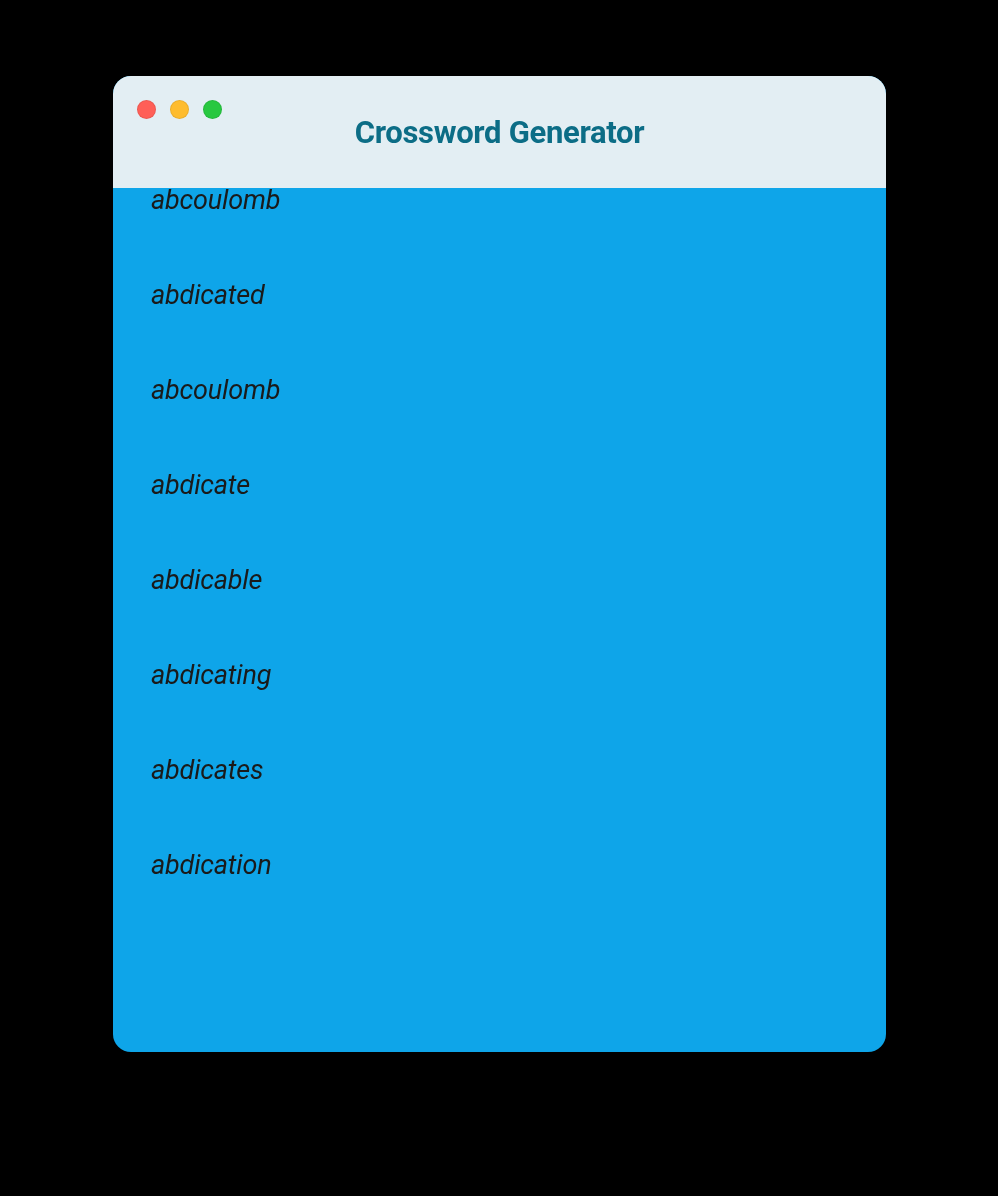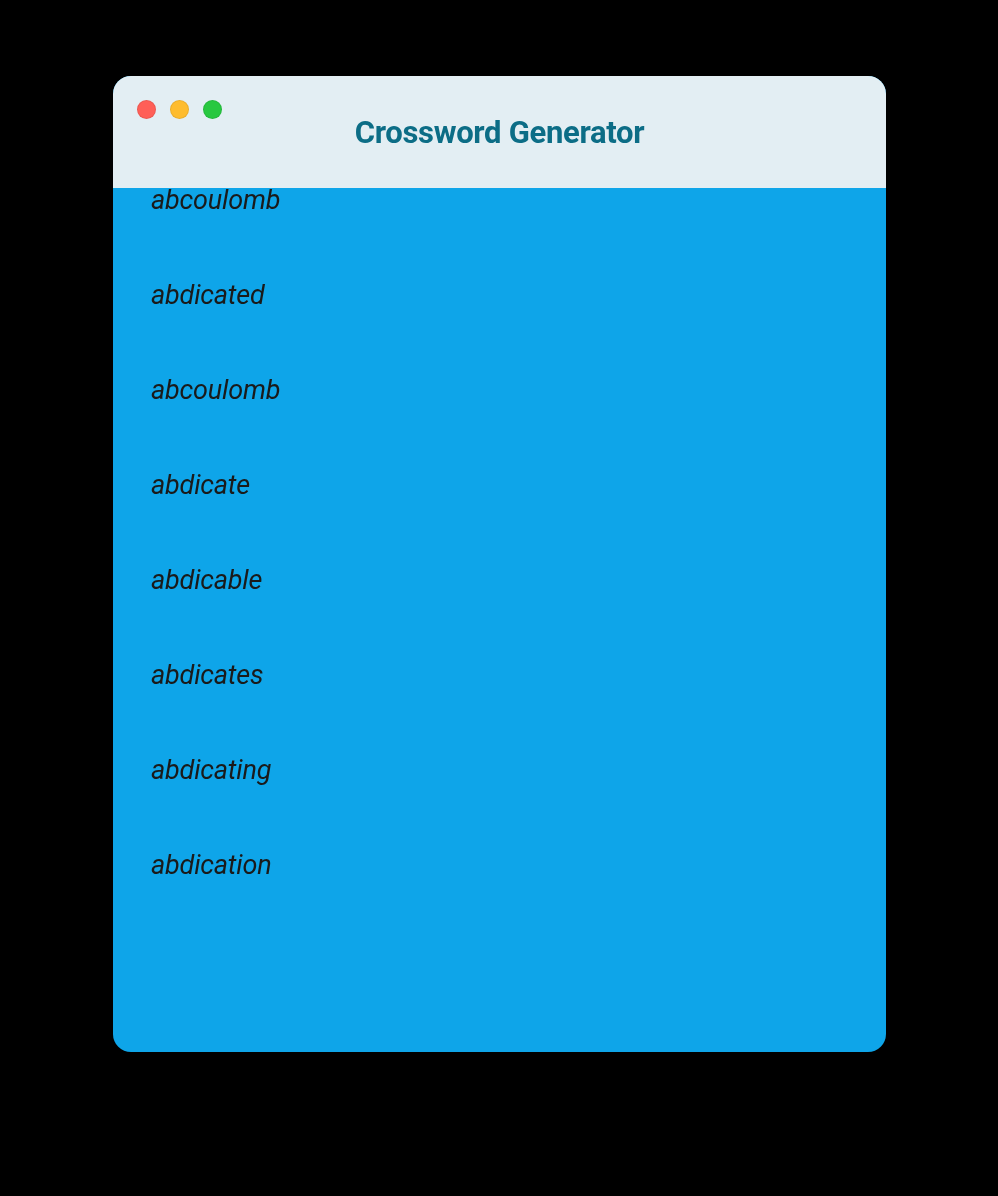--- a/index.html
+++ b/index.html
@@ -90,18 +90,18 @@
     </div>
     <div class="title">Crossword Generator</div>
   </div>
   <div class="content">
     <div class="word-list">
       <div class="word-item">abcoulomb</div>
       <div class="word-item">abdicated</div>
       <div class="word-item">abcoulomb</div>
       <div class="word-item">abdicate</div>
       <div class="word-item">abdicable</div>
+      <div class="word-item">abdicating</div>
       <div class="word-item">abdicates</div>
-      <div class="word-item">abdicating</div>
       <div class="word-item">abdication</div>
     </div>
   </div>
 </div>
 
 </body></html>

